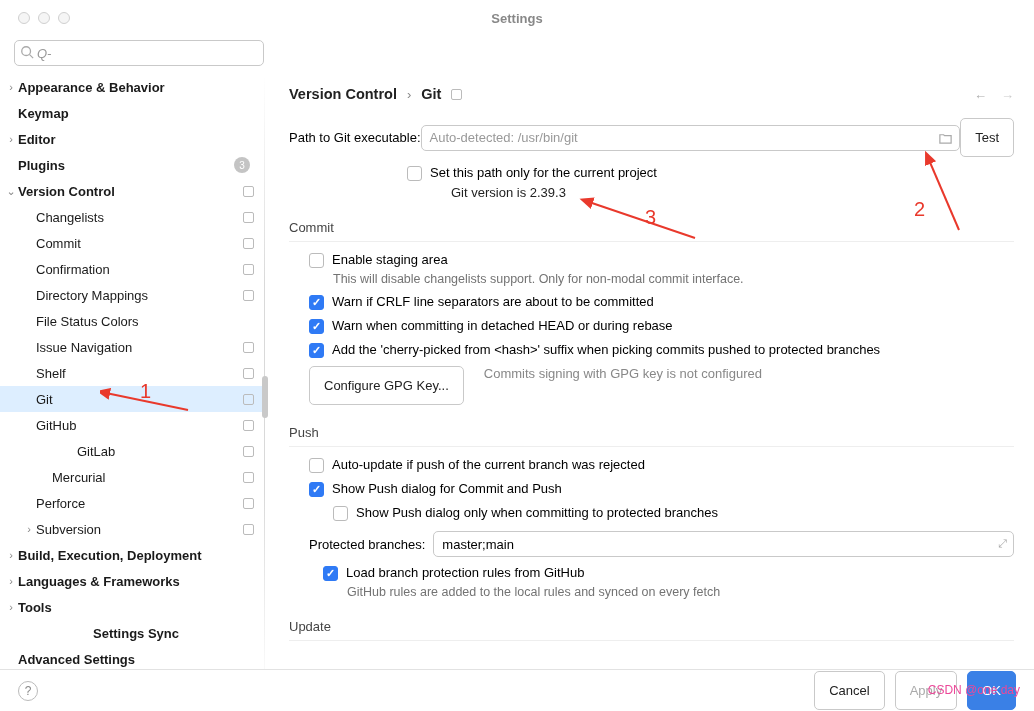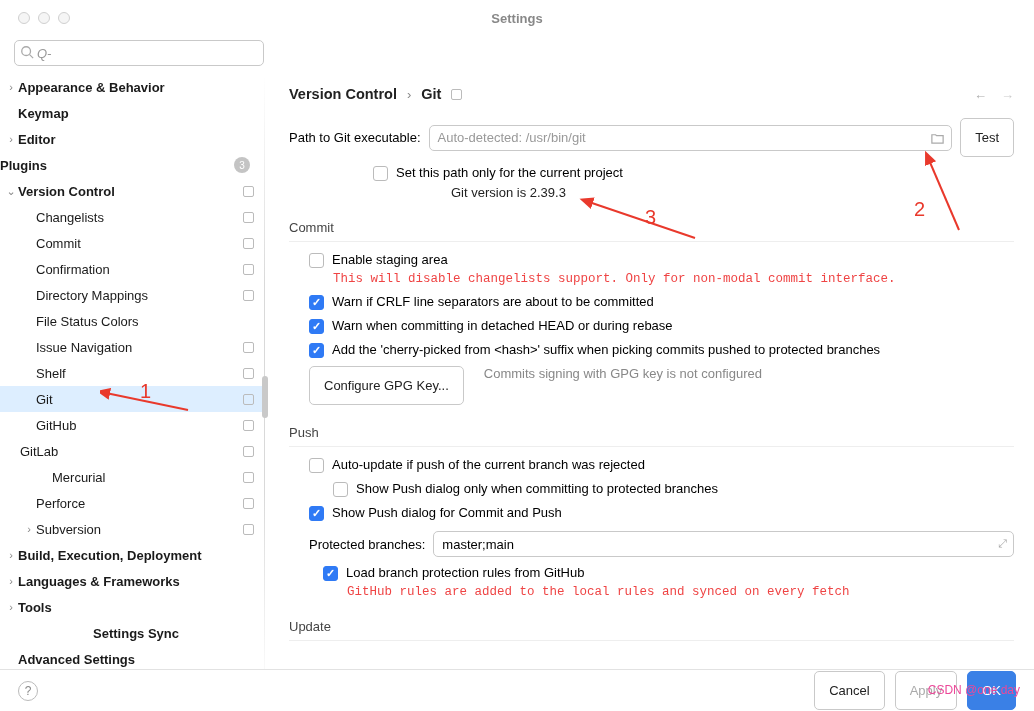--- a/index.html
+++ b/index.html
@@ -21,32 +21,32 @@
 .bold { font-weight:700; }
 .badge { background:#c4c4c4; color:#fff; border-radius:50%; width:16px; height:16px; font-size:10px; display:flex; align-items:center; justify-content:center; margin-right:4px;}
 .sq { width:11px; height:11px; border:1px solid #bbb; border-radius:2px; }
 .divider { width:1px; background:linear-gradient(#fff,#d9d9d9,#d9d9d9,#fff); margin:4px 0; position:relative; }
 .divider::after { content:''; position:absolute; left:-2px; top:48%; width:6px; height:42px; background:#c9c9c9; border-radius:3px; }
 .content { flex:1; padding:14px 20px 0 24px; overflow:auto; position:relative; }
 .bc { display:flex; align-items:center; gap:10px; margin-bottom:16px; }
 .bc-txt { font-weight:700; font-size:14.5px; color:#222; }
 .bc-sep { color:#888; }
 .nav { margin-left:auto; display:flex; gap:14px; color:#aaa; font-size:15px; }
-.field-row { display:flex; align-items:center; gap:8px; margin-bottom:0; }
+.field-row { display:flex; align-items:center; margin-bottom:0; }
 .exe-input { flex:1; height:26px; border:1px solid #c9c9c9; border-radius:5px; padding:0 28px 0 8px; color:#999; position:relative; display:flex; align-items:center; }
 .folder-i { position:absolute; right:6px; top:5px; color:#aaa; }
 .btn { height:39px; border:1px solid #c9c9c9; border-radius:5px; background:#fff; padding:0 14px; cursor:pointer; color:#222; }
 .btn.primary { background:#3a80e6; color:#fff; border-color:#3a80e6; }
 .btn.dis { color:#aaa; }
 .section-h { color:#444; margin:20px 0 10px; padding-bottom:6px; border-bottom:1px solid #eee; }
 .ck-row { display:flex; align-items:flex-start; gap:8px; margin:8px 0 4px 20px; }
 .ck { width:15px; height:15px; border:1px solid #bbb; border-radius:3px; display:flex; align-items:center; justify-content:center; flex-shrink:0; margin-top:1px; }
 .ck.checked { background:#2f7af5; border-color:#2f7af5; }
 .ck.checked::after { content:'✓'; color:#fff; font-size:11px; font-weight:bold; }
-.hint { color:#ef4444; margin:2px 0 8px 44px; font-size:12.5px;font-family:Liberation Mono, monospace; }
+.hint { color:#737373; margin:2px 0 8px 44px; font-size:12.5px; }
 .ck-indent { margin-left:44px; }
 .footer { position:absolute; bottom:0; left:0; right:0; height:42px; border-top:1px solid #e2e2e2; display:flex; align-items:center; padding:0 18px; gap:10px; background:#fff; }
 .footer .btns { margin-left:auto; display:flex; gap:10px; }
 .help { width:20px; height:20px; border:1px solid #bbb; border-radius:50%; display:flex; align-items:center; justify-content:center; color:#888; font-size:12px; }
 .annot { position:absolute; color:#e9392c; font-size:20px; font-weight:500; pointer-events:none; }
 .arrow { stroke:#e9392c; stroke-width:2; fill:none; }
 .ahead { fill:#e9392c; }
 .pb-row { display:flex; align-items:center; gap:8px; margin:10px 0 8px 20px; }
 .pb-input { flex:1; height:26px; border:1px solid #c9c9c9; border-radius:5px; padding:0 26px 0 8px; font-family:ui-monospace,Menlo,monospace; position:relative; display:flex; align-items:center; }
 .expand-i { position:absolute; right:6px; top:5px; color:#aaa; font-size:11px; }
@@ -80,21 +80,21 @@
         <span class="chev">›</span>
         <span class="lbl bold">Appearance &amp; Behavior</span>
       </div>
       <div class="row" style="padding-left: 18px;">
         <span class="lbl bold">Keymap</span>
       </div>
       <div class="row" style="padding-left: 4px;">
         <span class="chev">›</span>
         <span class="lbl bold">Editor</span>
       </div>
-      <div class="row" style="">
+      <div class="row" style="padding-left: 18px;">
         <span class="lbl bold">Plugins</span>
         <span class="badge">3</span>
       </div>
       <div class="row" style="padding-left: 4px;">
         <span class="chev">⌄</span>
         <span class="lbl bold">Version Control</span>
         <span class="sq"></span>
       </div>
       <div class="row" style="padding-left: 36px;">
         <span class="lbl">Changelists</span>
@@ -124,21 +124,21 @@
         <span class="sq"></span>
       </div>
       <div class="row selected" style="padding-left: 36px;">
         <span class="lbl">Git</span>
         <span class="sq"></span>
       </div>
       <div class="row" style="padding-left: 36px;">
         <span class="lbl">GitHub</span>
         <span class="sq"></span>
       </div>
-      <div class="row" style="padding-left: 20px;">
+      <div class="row" style="padding-left: 36px; margin-left: 41px;">
         <span class="lbl">GitLab</span>
         <span class="sq"></span>
       </div>
       <div class="row" style="padding-left: 36px; margin-left: 16px;">
         <span class="lbl">Mercurial</span>
         <span class="sq"></span>
       </div>
       <div class="row" style="padding-left: 36px;">
         <span class="lbl">Perforce</span>
         <span class="sq"></span>
@@ -186,21 +186,21 @@
         <span style="color:#999">Auto-detected: /usr/bin/git</span>
         <span class="folder-i">
           <svg width="15" height="15" viewBox="0 0 16 16">
               <path d="M2 4h4l1 1h7v8H2z" fill="none" stroke="#aaa" stroke-width="1.3"></path>
             </svg>
         </span>
       </div>
       <button class="btn">Test</button>
     </div>
 
-    <div class="ck-row" style="margin-left:84px">
+    <div class="ck-row" style="margin-left:118px">
       <span class="ck"></span>
       <span>Set this path only for the current project</span>
     </div>
     <div style="margin-left:162px;margin-top:4px;color:#222">Git version is 2.39.3</div>
 
     <div class="section-h">Commit</div>
     <div class="ck-row">
       <span class="ck"></span>
       <span>Enable staging area</span>
     </div>
@@ -220,27 +220,27 @@
     <div class="ck-row">
       <button class="btn" style="margin-left:0">Configure GPG Key...</button>
       <span style="color:#888;margin-left:12px">Commits signing with GPG key is not configured</span>
     </div>
 
     <div class="section-h">Push</div>
     <div class="ck-row">
       <span class="ck"></span>
       <span>Auto-update if push of the current branch was rejected</span>
     </div>
+    <div class="ck-row">
+      <span class="ck checked"></span>
+      <span>Show Push dialog for Commit and Push</span>
+    </div>
     <div class="ck-row ck-indent">
       <span class="ck"></span>
       <span>Show Push dialog only when committing to protected branches</span>
-    </div>
-    <div class="ck-row">
-      <span class="ck checked"></span>
-      <span>Show Push dialog for Commit and Push</span>
     </div>
     <div class="pb-row">
       <span>Protected branches:</span>
       <div class="pb-input">
         <span>master;main</span>
         <span class="expand-i">⤢</span>
       </div>
     </div>
     <div class="ck-row ck-indent" style="margin-left:34px">
       <span class="ck checked"></span>

